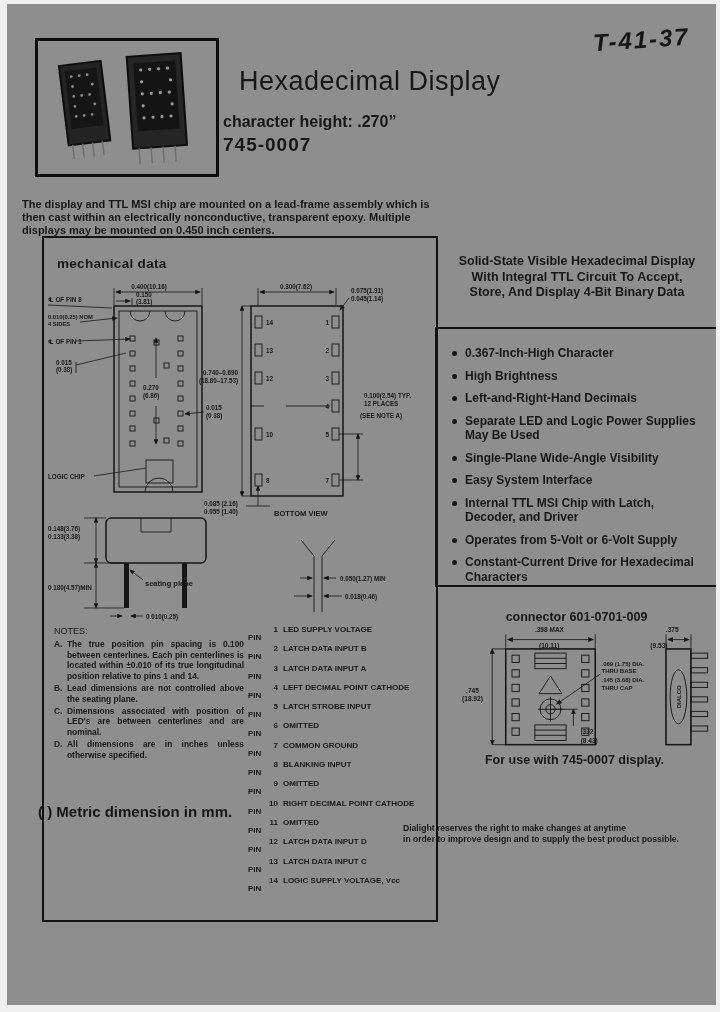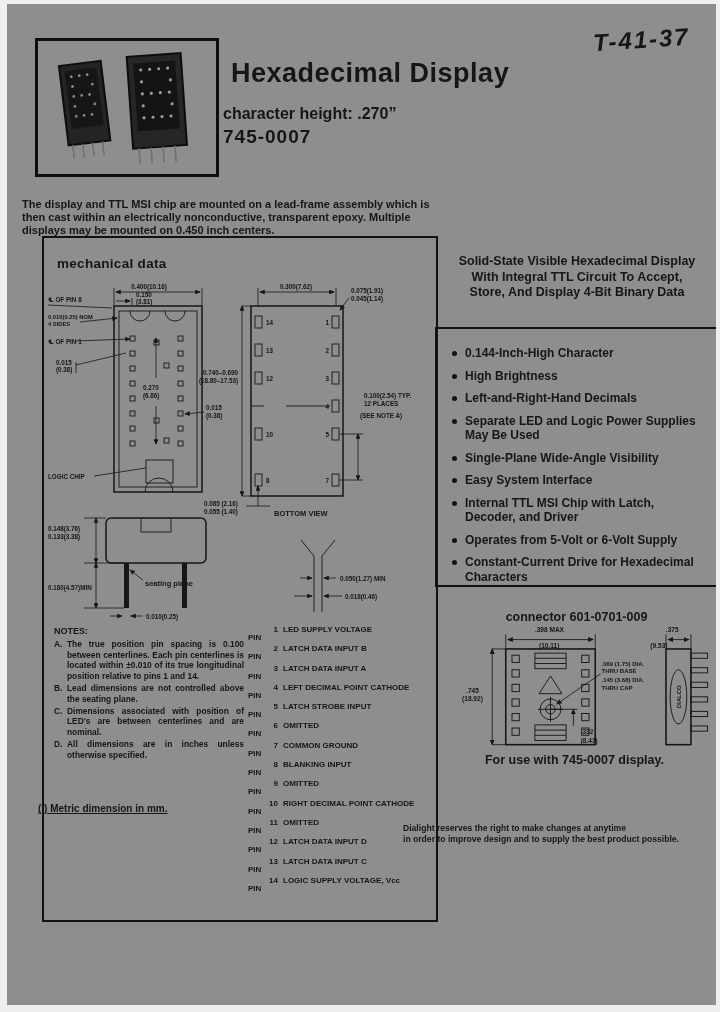--- a/index.html
+++ b/index.html
@@ -4,40 +4,40 @@
 <style>
   html,body{margin:0;padding:0;background:#e9e9e9;}
   .page{position:relative;width:720px;height:1012px;box-sizing:border-box;
         background:#8e8e8e;border:4px solid #efefef;border-left-width:7px;border-bottom-width:7px;
         font-family:"Liberation Sans","DejaVu Sans",sans-serif;color:#161616;overflow:hidden;}
   .abs{position:absolute;}
   
   .photo-box{left:28px;top:34px;width:178px;height:133px;border:3px solid #0e0e0e;}
   
   .title{left:216px;top:46px;width:480px;}
-  .title h1{margin:8px;font-size:27px;line-height:31px;font-weight:bold;letter-spacing:.5px;}
+  .title h1{margin:16px;font-size:27px;line-height:31px;font-weight:normal;letter-spacing:.5px;}
   .subtitle{margin-top:16px;font-size:16px;font-weight:bold;}
   .partno{margin-top:3px;font-size:19px;font-weight:bold;letter-spacing:1px;}
   .handwrite{left:586px;top:22px;font-size:24px;font-style:italic;font-weight:bold;
              transform:rotate(-4deg);letter-spacing:2px;}
   .intro{left:15px;top:194px;width:412px;font-size:11px;line-height:13px;font-weight:600;}
   
   .mech-box{left:35px;top:232px;width:396px;height:686px;border:2.5px solid #121212;box-sizing:border-box;}
   .mech-head{left:13px;top:18px;font-size:13.5px;font-weight:bold;letter-spacing:.3px;}
   .mech-svg{left:2px;top:40px;}
   .pins{left:204px;top:386px;width:186px;font-size:8px;line-height:11.3px;font-weight:bold;}
   .pin-row{display:flex;white-space:nowrap;}
   .pin-row .pw{width:17px;margin-top:8px;}
   .pin-row .pn{width:13px;text-align:right;margin-right:5px;}
   .notes{left:10px;top:388px;width:190px;font-size:8.4px;line-height:10.8px;font-weight:600;}
-  .notes-h{font-weight:bold;font-size:9px;margin-bottom:2px;}
+  .notes-h{font-weight:normal;font-size:9px;margin-bottom:2px;}
   .note{display:flex;margin-bottom:1px;}
   .note .nid{width:13px;flex:none;}
   .note .ntx{text-align:justify;}
-  .metric{left:31px;top:799px;font-size:10px;font-weight:bold;text-decoration:underline;}
+  .metric{left:31px;top:799px;font-size:15px;font-weight:bold;}
   
   .headline{left:426px;top:250px;width:288px;text-align:center;font-size:12.5px;line-height:15.5px;font-weight:bold;}
   .features{left:428px;top:323px;width:283px;height:260px;border:2.5px solid #121212;box-sizing:border-box;
             padding:17px 10px 0 15px;}
   .feat{display:flex;margin-bottom:8px;font-size:12px;line-height:14.5px;font-weight:bold;}
   .bullet{flex:none;width:5px;height:5px;border-radius:50%;background:#131313;margin:5px 8px 0 0;}
   .conn-title{left:428px;top:606px;width:283px;text-align:center;font-size:12.5px;font-weight:bold;}
   .conn-svg{left:428px;top:622px;}
   .conn-caption{left:420px;top:749px;width:295px;text-align:center;font-size:12.5px;font-weight:600;}
   .disclaimer{left:396px;top:819px;width:322px;font-size:8.6px;line-height:11px;font-weight:bold;}
@@ -386,21 +386,21 @@
 
   <div class="abs headline">
     <span>Solid-State Visible Hexadecimal Display</span><br>
     <span>With Integral TTL Circuit To Accept,</span><br>
     <span>Store, And Display 4-Bit Binary Data</span>
   </div>
 
   <div class="abs features">
     <div class="feat">
         <span class="bullet"></span>
-        <span>0.144-Inch-High Character</span>
+        <span>0.367-Inch-High Character</span>
       </div>
     <div class="feat">
         <span class="bullet"></span>
         <span>High Brightness</span>
       </div>
     <div class="feat">
         <span class="bullet"></span>
         <span>Left-and-Right-Hand Decimals</span>
       </div>
     <div class="feat">

